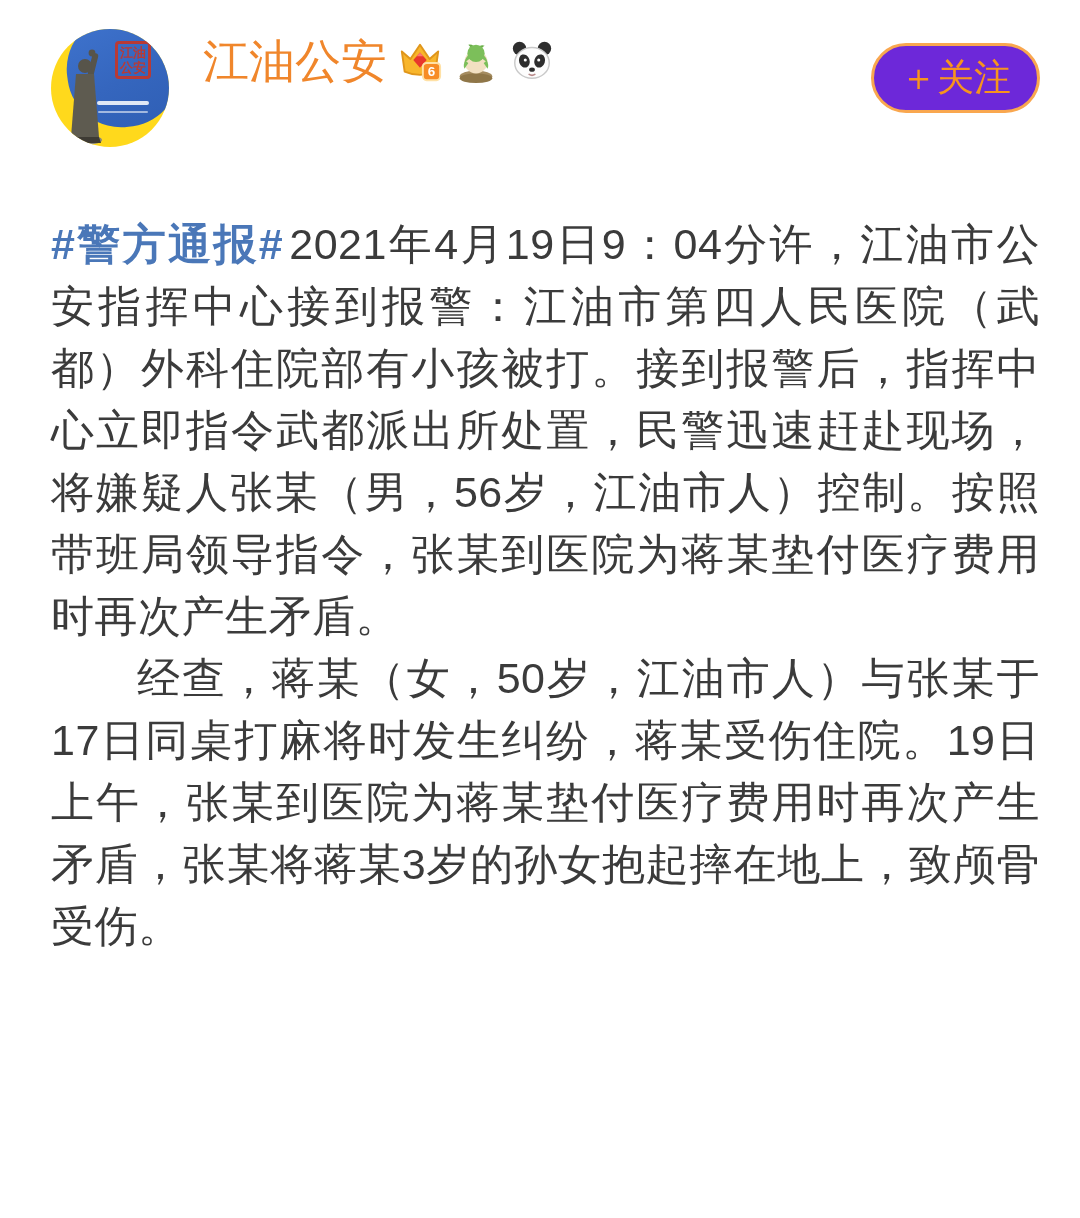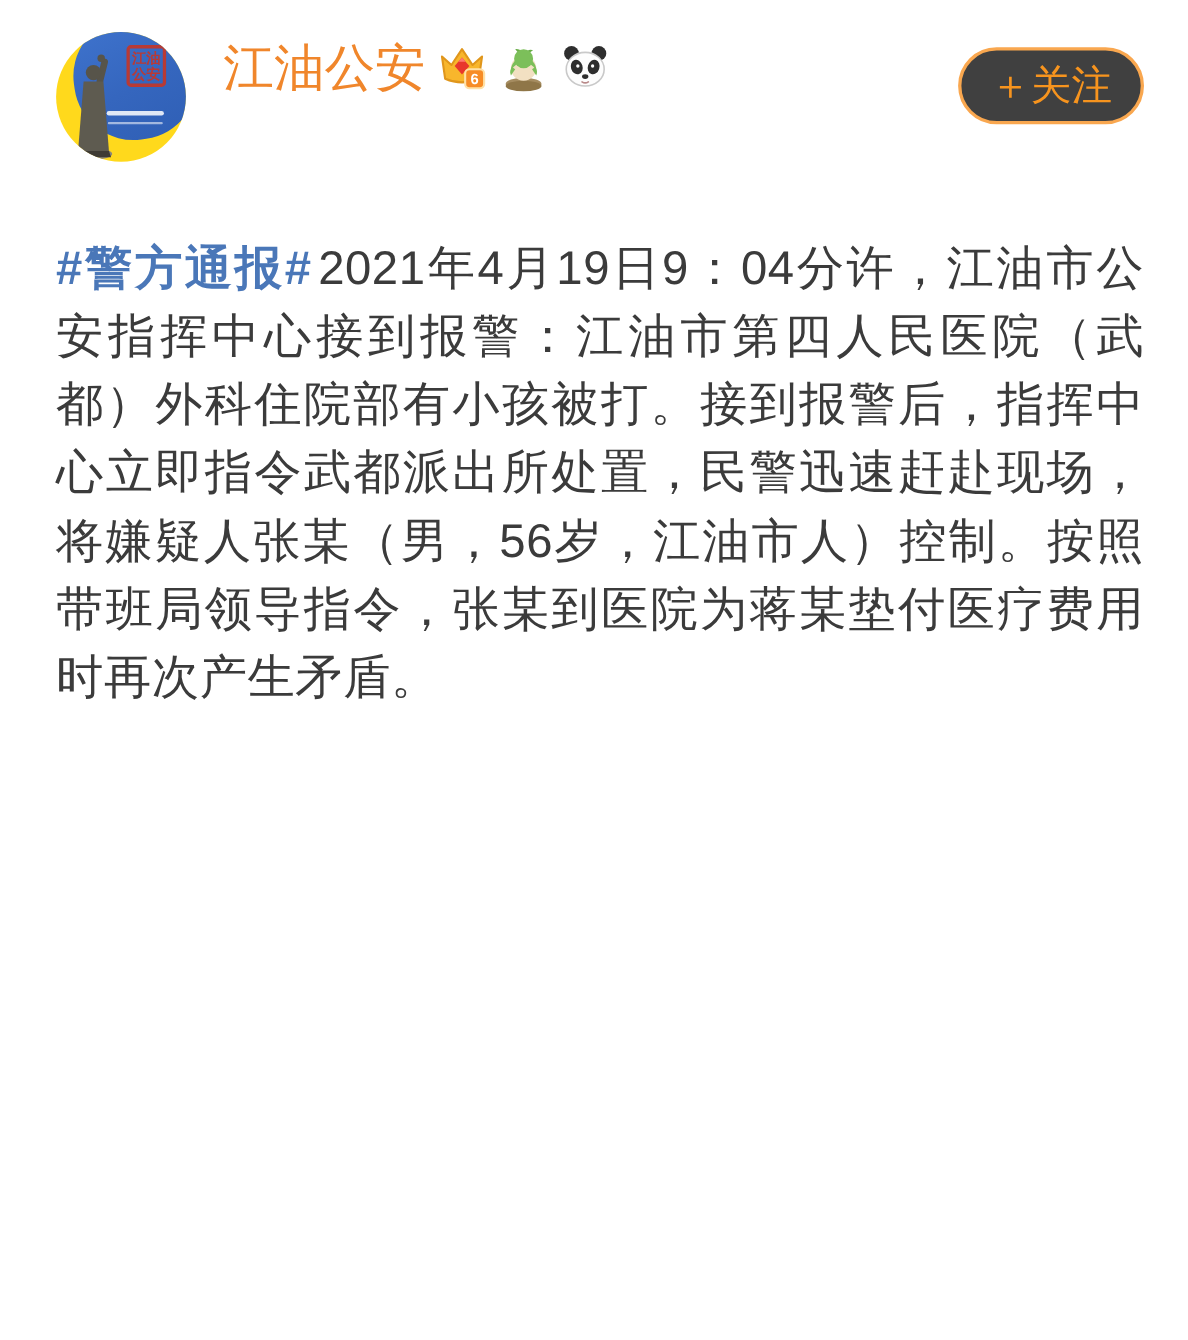--- a/index.html
+++ b/index.html
@@ -46,21 +46,21 @@
   }
   .author-block { margin-left: 34px; padding-top: 10px; }
   .author-line { display: flex; align-items: center; gap: 10px; }
   .author-name { color: #F0862B; font-size: 46px; line-height: 52px; cursor: pointer; }
   .badge-icon { width: 46px; height: 46px; display: inline-block; }
   .timestamp { color: #9E9E9E; font-size: 34px; margin-top: 12px; }
   .follow-btn {
     position: absolute; right: 0; top: 18px;
     min-width: 162px; height: 70px; padding: 0 26px;
     border: 3px solid #F9A74F; border-radius: 38px;
-    background: #404040; color: #F7941E;
+    background: #6d28d9; color: #F7941E;
     font-size: 37px; font-family: inherit;
     display: flex; align-items: center; justify-content: center;
     cursor: pointer;
   }
 
   
   .post-body { margin-top: 28px; }
   .post-body p {
     font-size: 43px; line-height: 62px; color: #3B3B3B;
     text-align: justify; letter-spacing: .5px;
@@ -128,15 +128,16 @@
       </div>
     </div>
 
     <button class="follow-btn">
       <span>＋关注</span>
     </button>
   </header>
 
   <article class="post-body">
     <p><a class="hashtag">#警方通报#</a><span>2021年4月19日9：04分许，江油市公安指挥中心接到报警：江油市第四人民医院（武都）外科住院部有小孩被打。接到报警后，指挥中心立即指令武都派出所处置，民警迅速赶赴现场，将嫌疑人张某（男，56岁，江油市人）控制。按照带班局领导指令，张某到医院为蒋某垫付医疗费用时再次产生矛盾。</span></p>
+    <p class="indent"><span>经查，蒋某（女，50岁，江油市人）与张某于17日同桌打麻将时发生纠纷，蒋某受伤住院。19日上午，张某到医院为蒋某垫付医疗费用时再次产生矛盾，张某将蒋某3岁的孙女抱起摔在地上，致颅骨受伤。</span></p>
   </article>
 
 </div>
 
 </body></html>

